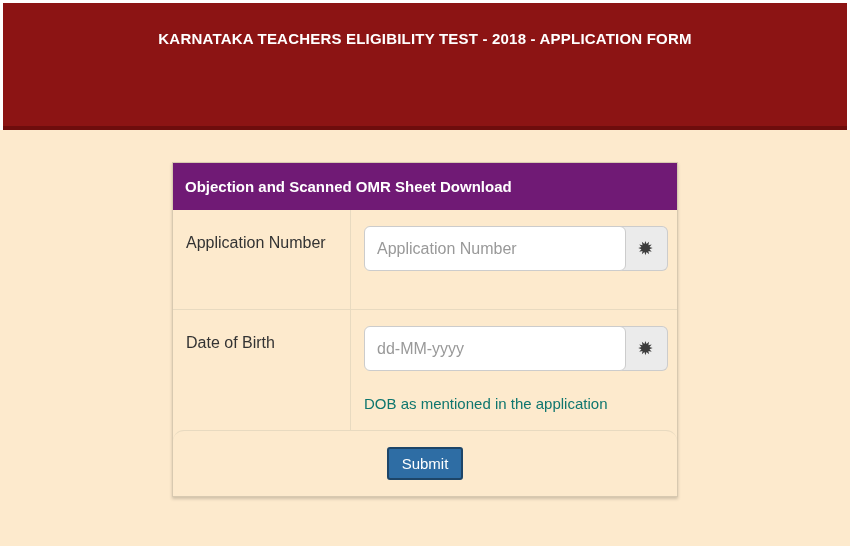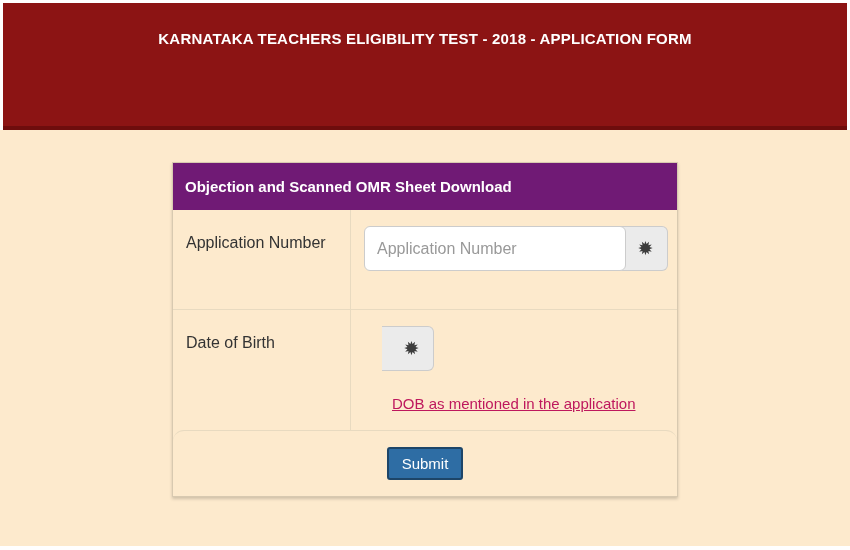--- a/index.html
+++ b/index.html
@@ -57,21 +57,21 @@
     padding: 24px 8px 10px 13px;
     font-size: 16px;
     color: #333333;
     border-right: 1px solid #e8dac0;
   }
   .field-cell {
     flex: 1;
     padding: 16px 10px 0 13px;
   }
   .row-appno  { min-height: 99px; }
-  .row-dob    { min-height: 121px; gap: 28px; }
+  .row-dob    { min-height: 121px; }
   .input-group {
     display: flex;
     align-items: stretch;
     width: 304px;
     height: 45px;
   }
   .text-input {
     width: 262px;
     height: 45px;
     border: 1px solid #cccccc;
@@ -101,23 +101,22 @@
     padding-left: 8px;
   }
   .addon-icon {
     font-size: 19px;
     color: #3d3d3d;
     line-height: 1;
   }
   .note {
     margin-top: 24px;
     padding-bottom: 18px;
-    color: #be185d;
+    color: #0f766e;
     font-size: 15px;
-    text-decoration: underline;
   }
   .footer-row {
     border-top: 1px solid #e8dac0;
     min-height: 66px;
     display: flex;
     align-items: center;
     justify-content: center;
     border-radius: 11px;
   }
   .submit-btn {
@@ -152,20 +151,21 @@
             <span class="addon-icon">✹</span>
           </span>
         </div>
       </div>
     </div>
 
     <div class="form-row row-dob">
       <div class="label-cell">Date of Birth</div>
       <div class="field-cell">
         <div class="input-group">
+          <input type="text" class="text-input" placeholder="dd-MM-yyyy" style="">
           <span class="addon-btn">
             <span class="addon-icon">✹</span>
           </span>
         </div>
         <div class="note">DOB as mentioned in the application</div>
       </div>
     </div>
 
     <div class="footer-row">
       <button class="submit-btn">Submit</button>

